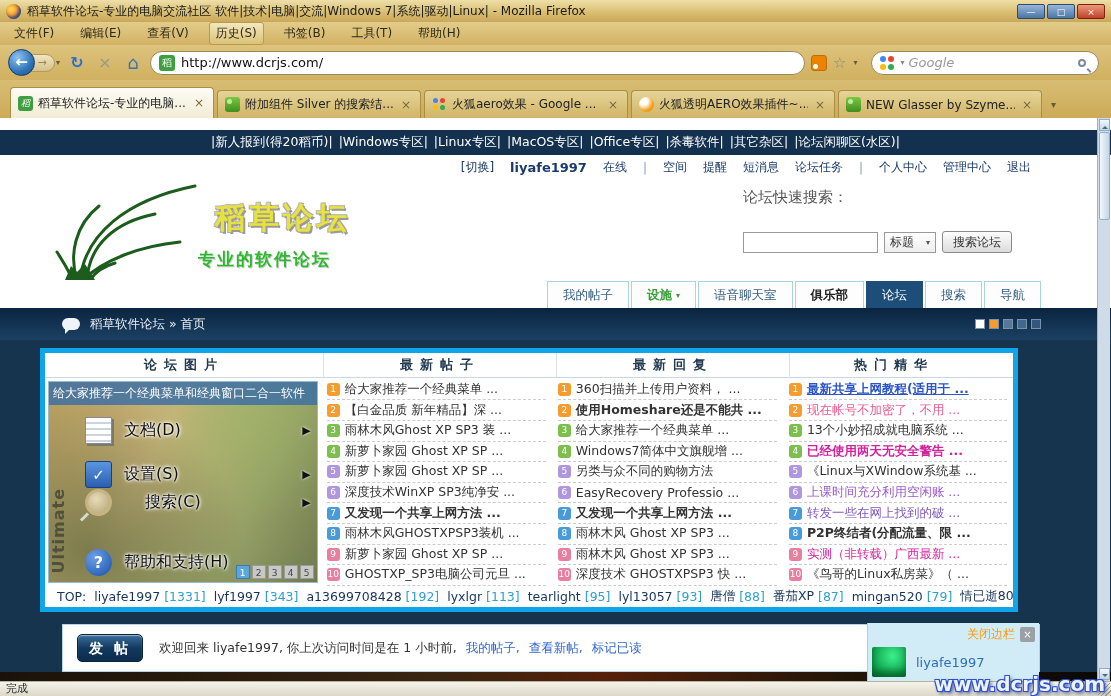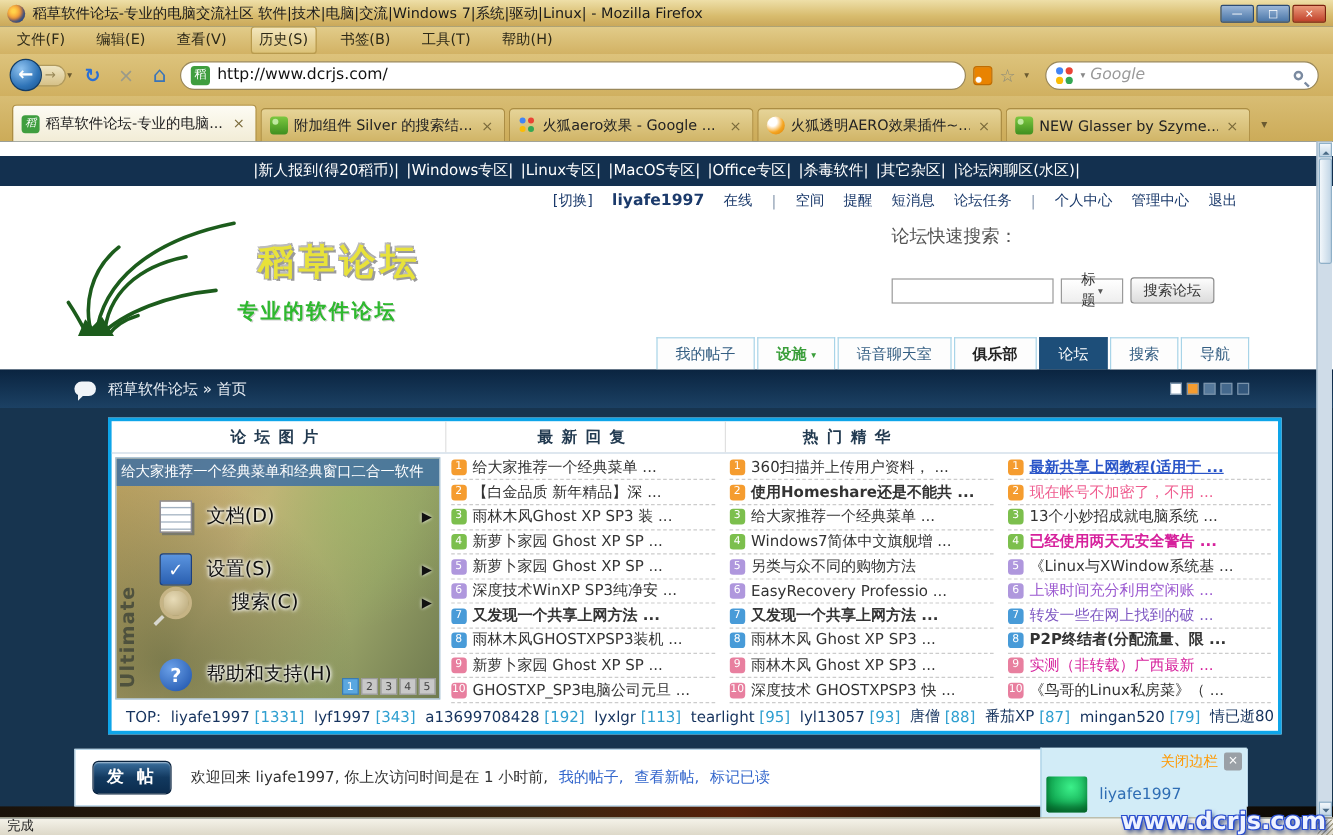--- a/index.html
+++ b/index.html
@@ -63,36 +63,36 @@
   .userbar .uname { font-weight:bold; font-size:13px; }
   .userbar .div { color:#8a9ab0; }
   .logorow { height:100px; background:#fff; position:relative; }
   .grass { position:absolute; left:55px; top:0; }
   .logo-title { position:absolute; left:215px; top:18px; font-size:30px; font-weight:bold; color:#e8e23a; text-shadow:2px 2px 0 #9a9a9a,-1px -1px 0 #bbb,1px -1px 0 #aaa,-1px 1px 0 #aaa; letter-spacing:4px; }
   .logo-sub { position:absolute; left:198px; top:68px; font-size:17px; font-weight:bold; color:#2eb82e; text-shadow:1px 1px 0 #cfcfcf; letter-spacing:2px; }
   .qsearch { position:absolute; right:78px; top:8px; width:290px; }
   .qlabel { color:#555; font-size:15px; margin-bottom:24px; }
   .qrow { display:flex; gap:6px; align-items:center; }
   .qinput { width:135px; height:21px; background:#fff; border:1px solid #9a9a9a; }
-  .qselect { width:52px; height:21px; border:1px solid #9a9a9a; background:linear-gradient(#fff,#eee); display:flex; align-items:center; justify-content:space-between; padding:0 16px; color:#333; }
+  .qselect { width:52px; height:21px; border:1px solid #9a9a9a; background:linear-gradient(#fff,#eee); display:flex; align-items:center; justify-content:space-between; padding:0 5px; color:#333; }
   .qselect i { font-style:normal; font-size:8px; color:#555; }
   .qbtn { height:22px; padding:0 10px; border:1px solid #8a8a8a; border-radius:3px; background:linear-gradient(#fdfdfd,#dcdcdc); line-height:20px; color:#333; }
   .navtabs { height:28px; background:#fff; display:flex; justify-content:flex-end; align-items:flex-end; padding-right:70px; gap:2px; }
   .ntab { border:1px solid #a8d4e8; border-bottom:none; background:#fdfdfd; color:#345e82; padding:5px 15px 4px; font-size:12.5px; display:flex; gap:4px; align-items:center; }
   .ntab.green { color:#3a9e3a; font-weight:bold; }
   .ntab.bold { color:#222; font-weight:bold; }
   .ntab.active { background:#1d4e79; color:#fff; border-color:#1d4e79; }
   .ntab .ncaret { font-style:normal; font-size:8px; }
   .breadband { height:32px; background:linear-gradient(#0a2440,#1c4164); display:flex; align-items:center; padding:0 70px 0 62px; gap:10px; color:#e8eef4; font-size:12.5px; }
   .bubble { width:18px; height:12px; background:#f0f4f8; border-radius:6px; position:relative; }
   .bubble::after { content:""; position:absolute; left:3px; bottom:-4px; border:4px solid transparent; border-top-color:#f0f4f8; border-left-color:#f0f4f8; }
   .styleswitch { margin-left:auto; display:flex; gap:4px; }
   .sw { width:10px; height:10px; border:1px solid #7a93ab; }
 
-  .board { margin:8px 0 0 90px; width:978px; height:264px; background:#fff; border:3px solid #0ea5e9; display:flex; flex-direction:column; }
+  .board { margin:8px 0 0 40px; width:978px; height:264px; background:#fff; border:5px solid #0ea5e9; display:flex; flex-direction:column; }
   .bheaders { height:30px; display:flex; border-bottom:1px solid #c8d8e4; }
   .bheaders .bh { display:flex; align-items:center; justify-content:center; font-weight:bold; font-size:13px; color:#223a50; letter-spacing:7px; }
   .bh1 { width:278px; } .bh2,.bh3 { width:233px; border-left:1px solid #e0e0e0; } .bh4 { width:209px; border-left:1px solid #e0e0e0; }
   .bbody { flex:1; display:flex; }
   .col { padding:2px 6px 0 6px; }
   .col.c1 { width:278px; padding:3px; } .col.c2,.col.c3 { width:233px; } .col.c4 { width:232px; }
   .row { height:20.6px; display:flex; align-items:center; gap:5px; border-bottom:1px dashed #ccc; overflow:hidden; white-space:nowrap; }
   .badge { width:13px; height:13px; border-radius:3px; color:#fff; font-size:9px; font-style:normal; text-align:center; line-height:13px; flex:0 0 auto; }
   .col .row:nth-child(1) .badge,.col .row:nth-child(2) .badge { background:#f59c2f; }
   .col .row:nth-child(3) .badge,.col .row:nth-child(4) .badge { background:#7cbf4d; }
@@ -321,20 +321,21 @@
         <span class="sw" style="background: rgb(245, 156, 47);"></span>
         <span class="sw" style="background: rgb(85, 120, 154);"></span>
         <span class="sw" style="background: rgb(68, 104, 140);"></span>
         <span class="sw" style="background: rgb(51, 87, 124);"></span>
       </span>
     </div>
 
     <div class="board">
       <div class="bheaders">
         <span class="bh bh1">论坛图片</span>
+        <span class="bh bh2">最新帖子</span>
         <span class="bh bh3">最新回复</span>
         <span class="bh bh4">热门精华</span>
       </div>
       <div class="bbody">
         <div class="col c1">
           <div class="imgpanel">
             <div class="caption">给大家推荐一个经典菜单和经典窗口二合一软件</div>
             <div class="vlabel">Ultimate</div>
             <div class="mrow m0">
               <span class="micon doc"></span>

